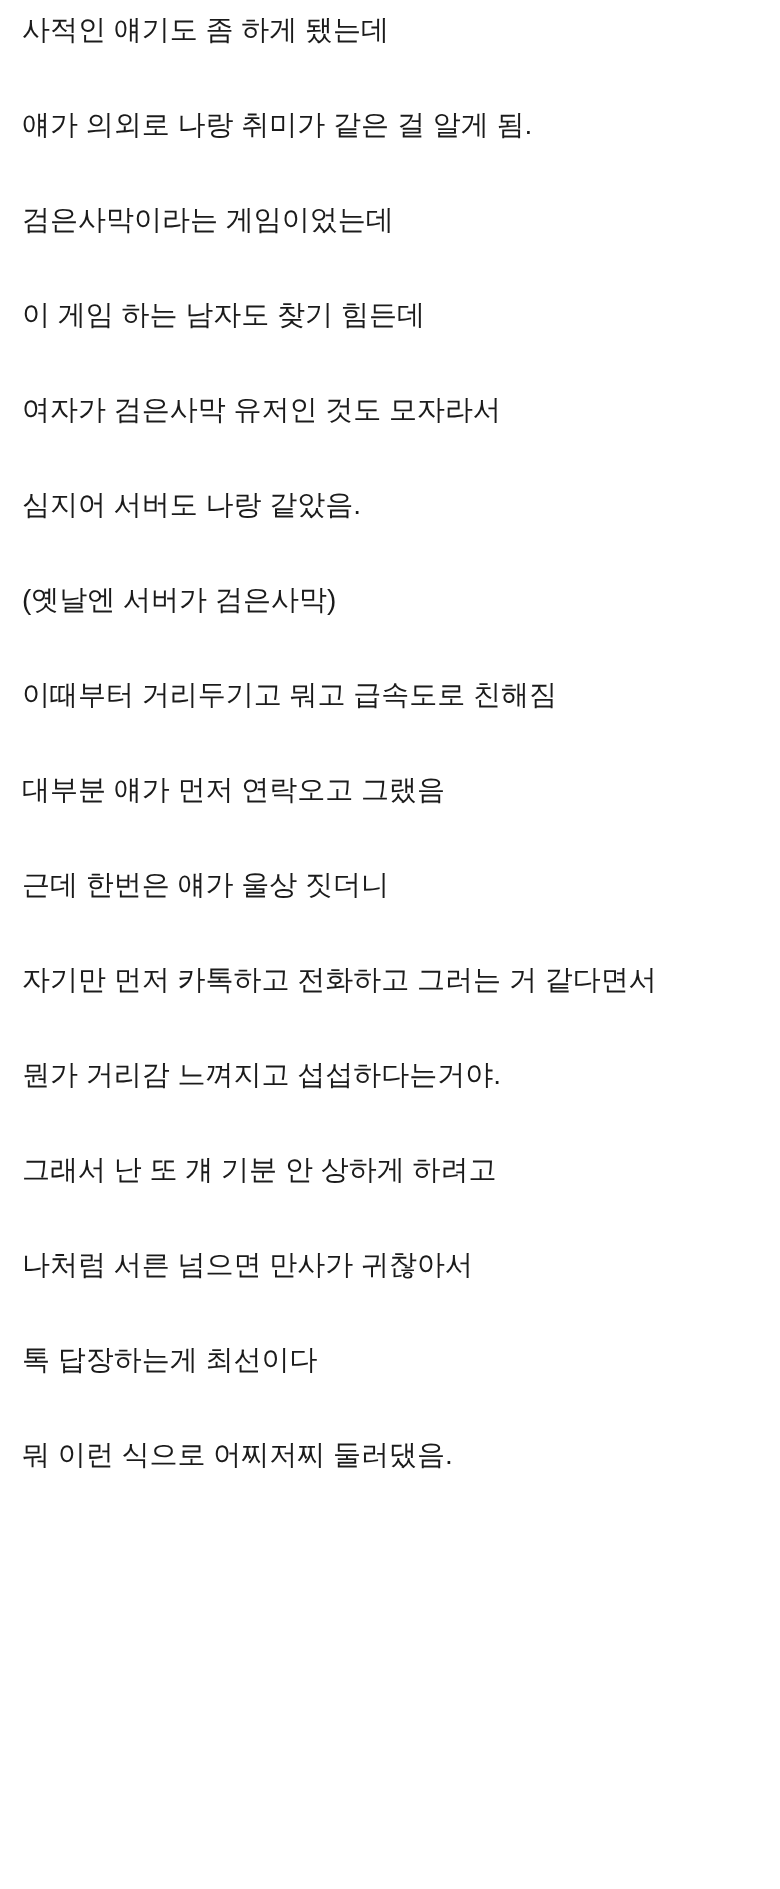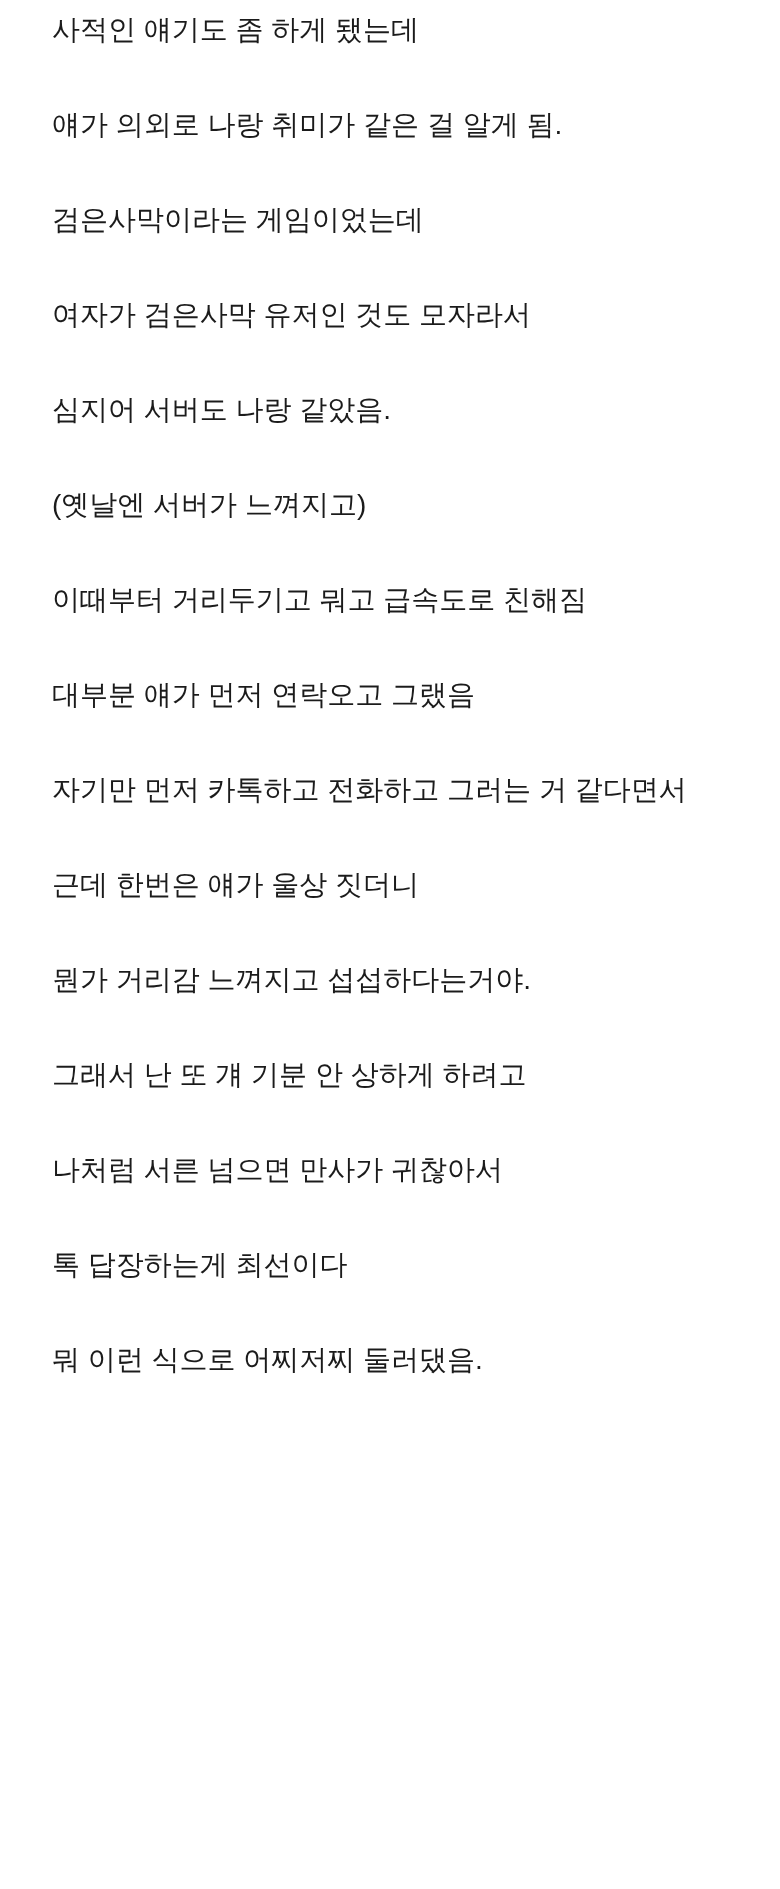--- a/index.html
+++ b/index.html
@@ -9,21 +9,21 @@
   .page {
     position: relative;
     width: 780px;
     height: 1889px;
     box-sizing: border-box;
     background: #ffffff;
     overflow: hidden;
   }
   .text-block {
     box-sizing: border-box;
-    padding: 13px 28px 0 52px;
+    padding: 13px 28px 0 22px;
   }
   .line {
     margin: 0 0 62px 0;
     font-family: "Liberation Sans", "DejaVu Sans", sans-serif;
     font-size: 28px;
     line-height: 33px;
     font-weight: 400;
     letter-spacing: 0px;
     color: #1b1b1b;
     white-space: nowrap;
@@ -33,26 +33,27 @@
   }
 </style>
 </head>
 <body>
 
 <div class="page">
   <div class="text-block">
       <p class="line">사적인 얘기도 좀 하게 됐는데</p>
       <p class="line">얘가 의외로 나랑 취미가 같은 걸 알게 됨.</p>
       <p class="line">검은사막이라는 게임이었는데</p>
+      <p class="line">이 게임 하는 남자도 찾기 힘든데</p>
       <p class="line">여자가 검은사막 유저인 것도 모자라서</p>
       <p class="line">심지어 서버도 나랑 같았음.</p>
-      <p class="line">(옛날엔 서버가 느껴지고)</p>
+      <p class="line">(옛날엔 서버가 검은사막)</p>
       <p class="line">이때부터 거리두기고 뭐고 급속도로 친해짐</p>
       <p class="line">대부분 얘가 먼저 연락오고 그랬음</p>
+      <p class="line">근데 한번은 얘가 울상 짓더니</p>
       <p class="line">자기만 먼저 카톡하고 전화하고 그러는 거 같다면서</p>
-      <p class="line">근데 한번은 얘가 울상 짓더니</p>
       <p class="line">뭔가 거리감 느껴지고 섭섭하다는거야.</p>
       <p class="line">그래서 난 또 걔 기분 안 상하게 하려고</p>
       <p class="line">나처럼 서른 넘으면 만사가 귀찮아서</p>
       <p class="line">톡 답장하는게 최선이다</p>
       <p class="line">뭐 이런 식으로 어찌저찌 둘러댔음.</p>
     </div>
 </div>
 
 </body></html>

